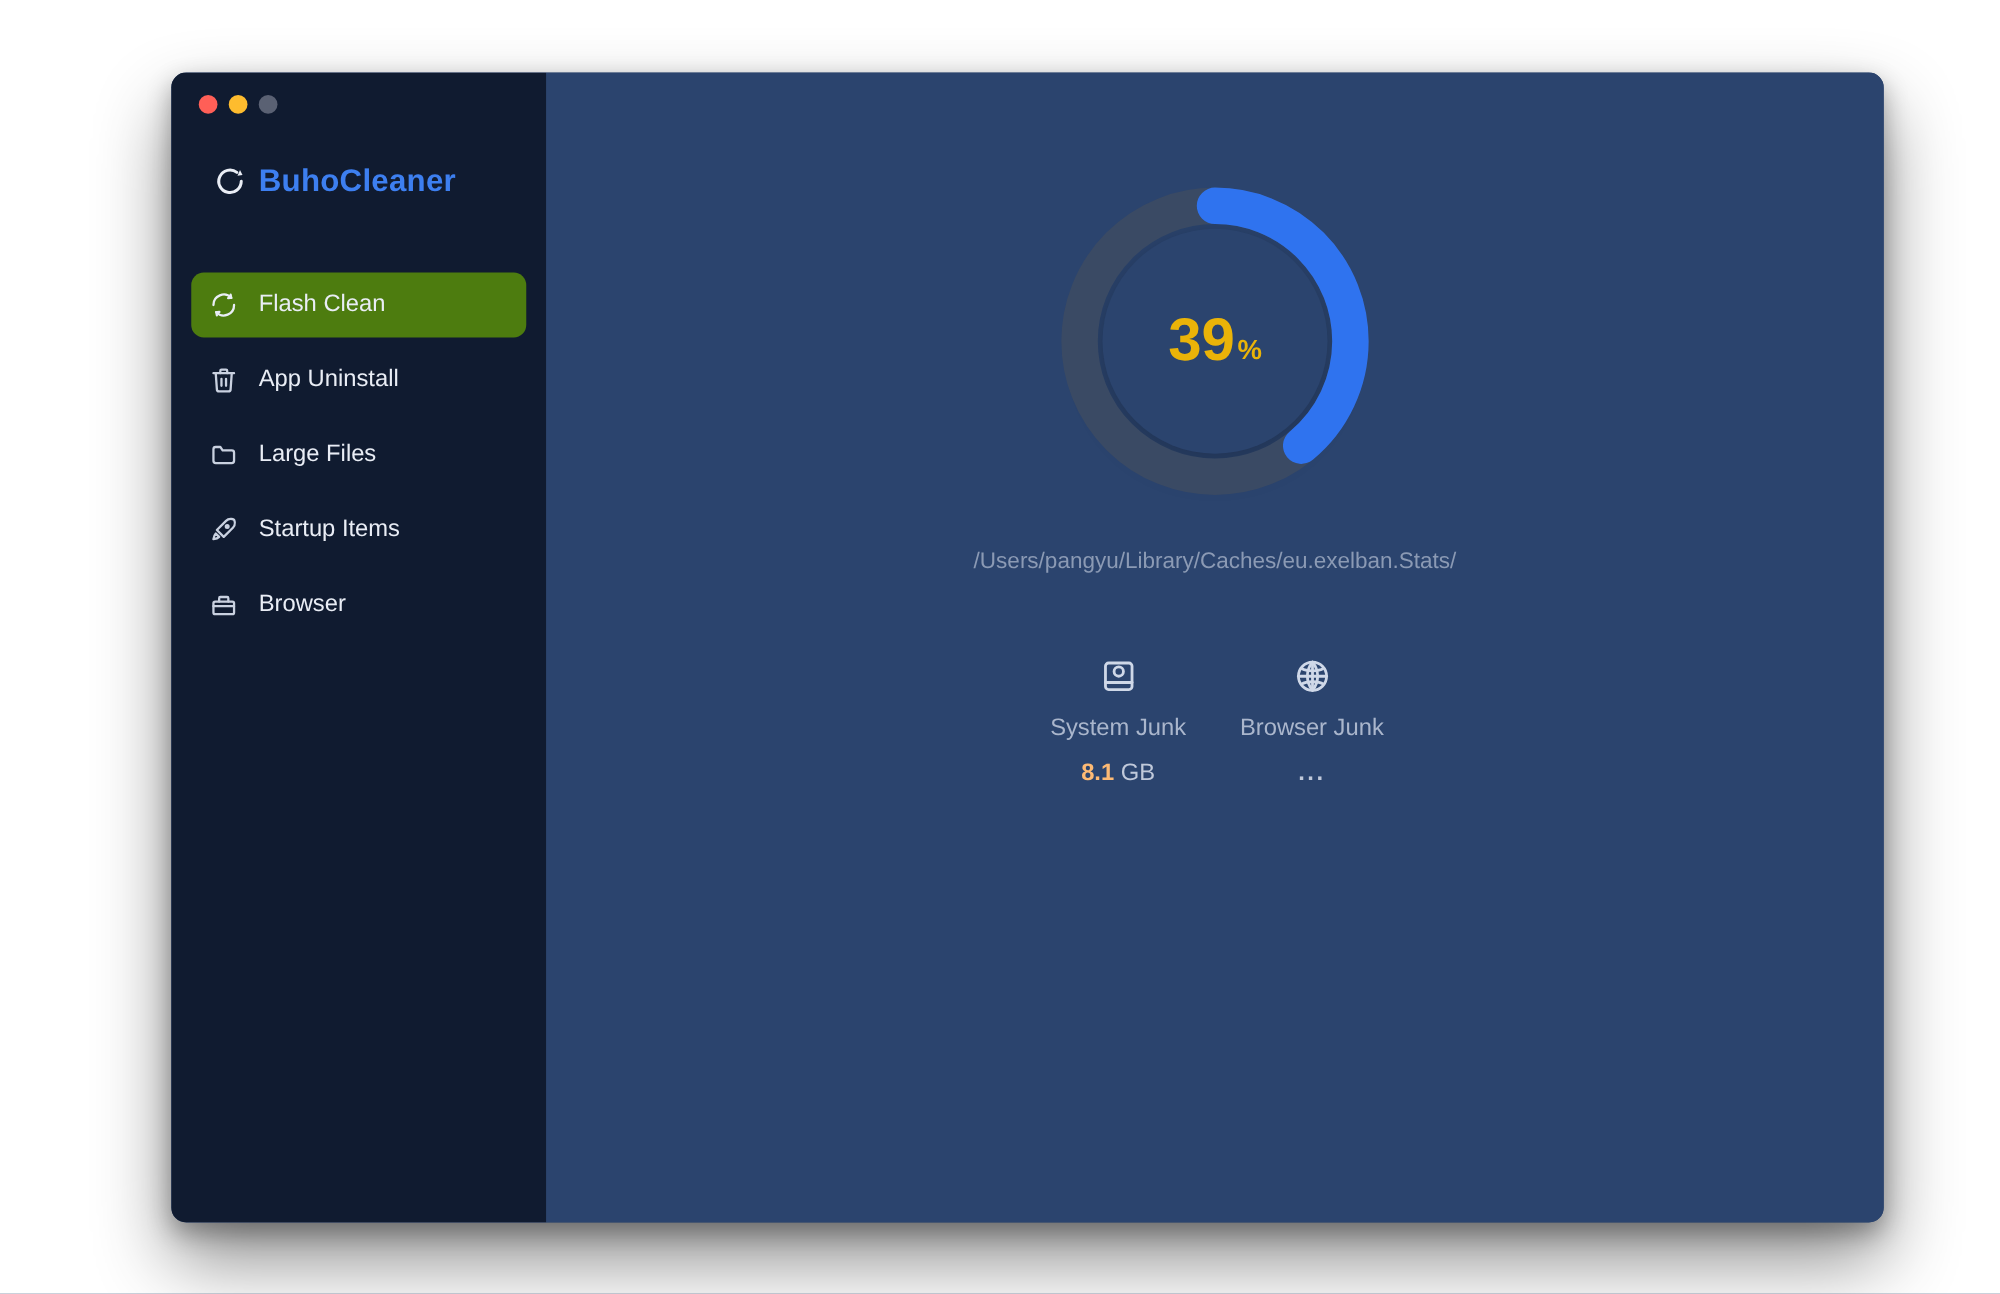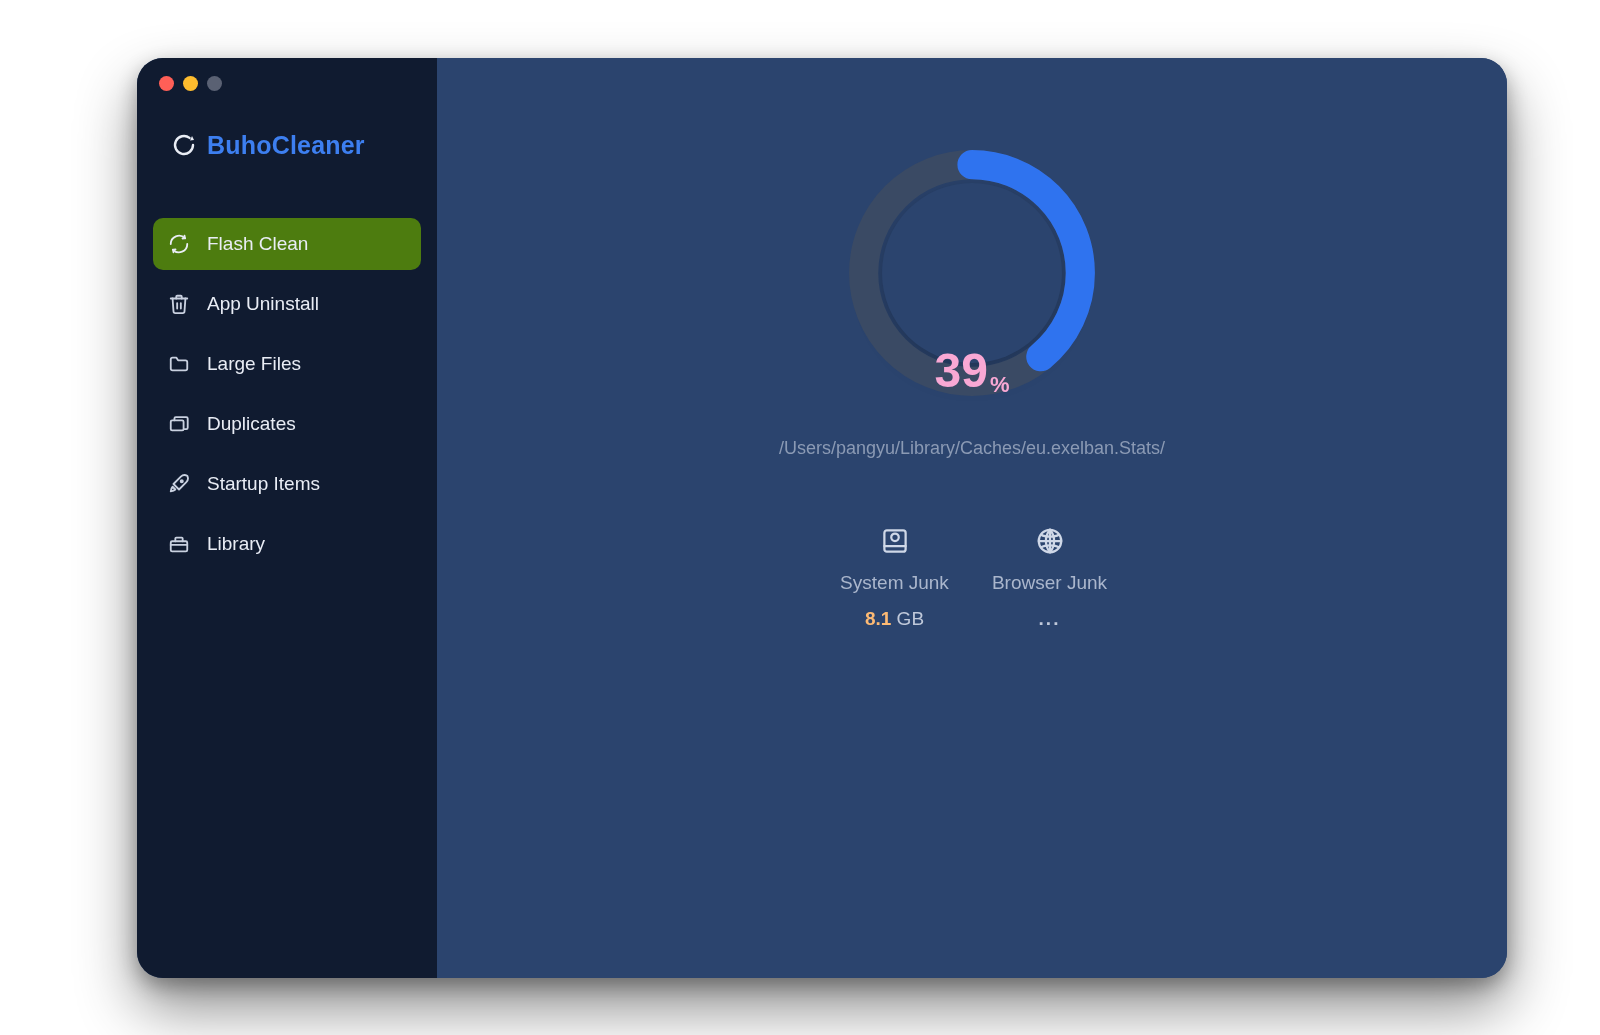--- a/index.html
+++ b/index.html
@@ -9,21 +9,21 @@
     background: #fff;
     font-family: -apple-system, BlinkMacSystemFont, "Segoe UI", Helvetica, Arial, sans-serif;
     display: flex;
     align-items: center;
     justify-content: center;
   }
   .window {
     width: 1370px;
     height: 920px;
     background: #2b446e;
-    border-radius: 26px;
+    border-radius: 12px;
     display: flex;
     overflow: hidden;
     box-shadow: 0 30px 60px rgba(0,0,0,0.45), 0 8px 20px rgba(0,0,0,0.3);
     position: relative;
     margin-left: 44px;
   }
   .sidebar {
     width: 300px;
     height: 100%;
     background: #101b30;
@@ -126,23 +126,23 @@
     transform: translate(-50%, -50%);
     border-radius: 50%;
     box-shadow: 0 8px 30px rgba(0,0,0,0.28);
     background: #2b446e;
     z-index: 0;
   }
   .progress-label {
     position: absolute;
     left: 0; right: 0; top: 0; bottom: 0;
     display: flex;
-    align-items: flex-end;
+    align-items: center;
     justify-content: center;
-    color: #f9a8d4;
+    color: #eab308;
     font-weight: 700;
     z-index: 2;
   }
   .progress-num { font-size: 48px; }
   .progress-pct { font-size: 22px; font-weight: 600; margin-left: 2px; margin-top: 14px; }
 
   .scan-title {
     color: #e9eef7;
     font-size: 42px;
     font-weight: 400;
@@ -242,45 +242,36 @@
         <span class="nav-icon">
           <svg viewBox="0 0 24 24" width="22" height="22" fill="none" stroke="currentColor" stroke-width="2" stroke-linecap="round" stroke-linejoin="round">
             <path d="M3 7a2 2 0 0 1 2-2h4l2 3h8a2 2 0 0 1 2 2v7a2 2 0 0 1-2 2H5a2 2 0 0 1-2-2z"></path>
           </svg>
         </span>
         <span>Large Files</span>
       </div>
       <div class="nav-item">
         <span class="nav-icon">
           <svg viewBox="0 0 24 24" width="22" height="22" fill="none" stroke="currentColor" stroke-width="2" stroke-linecap="round" stroke-linejoin="round">
-            <rect x="3" y="8" width="14" height="11" rx="1.5"></rect>
-            <path d="M7 8V6a1.5 1.5 0 0 1 1.5-1.5H20A1.5 1.5 0 0 1 21.5 6v10A1.5 1.5 0 0 1 20 17.5h-2"></path>
-          </svg>
-        </span>
-        <span>Duplicates</span>
-      </div>
-      <div class="nav-item">
-        <span class="nav-icon">
-          <svg viewBox="0 0 24 24" width="22" height="22" fill="none" stroke="currentColor" stroke-width="2" stroke-linecap="round" stroke-linejoin="round">
             <path d="M5 15c-1.5 1.5-2 5-2 5s3.5-.5 5-2l-3-3z"></path>
             <path d="M14 4c3-3 7-1 7-1s2 4-1 7l-8 8-6-6 8-8z"></path>
             <circle cx="15" cy="9" r="1.2" fill="currentColor"></circle>
           </svg>
         </span>
         <span>Startup Items</span>
       </div>
       <div class="nav-item">
         <span class="nav-icon">
           <svg viewBox="0 0 24 24" width="22" height="22" fill="none" stroke="currentColor" stroke-width="2" stroke-linecap="round" stroke-linejoin="round">
             <rect x="3" y="9" width="18" height="11" rx="1.5"></rect>
             <path d="M3 13h18"></path>
             <path d="M8 9V6a1 1 0 0 1 1-1h6a1 1 0 0 1 1 1v3"></path>
           </svg>
         </span>
-        <span>Library</span>
+        <span>Browser</span>
       </div>
     </nav>
   </aside>
 
   <main class="main">
 
     <div class="progress-wrap">
       <div class="progress-shadow"></div>
       <svg viewBox="0 0 120 120" style="position:relative;z-index:1;">
         <circle class="progress-bg" cx="60" cy="60" r="52"></circle>

